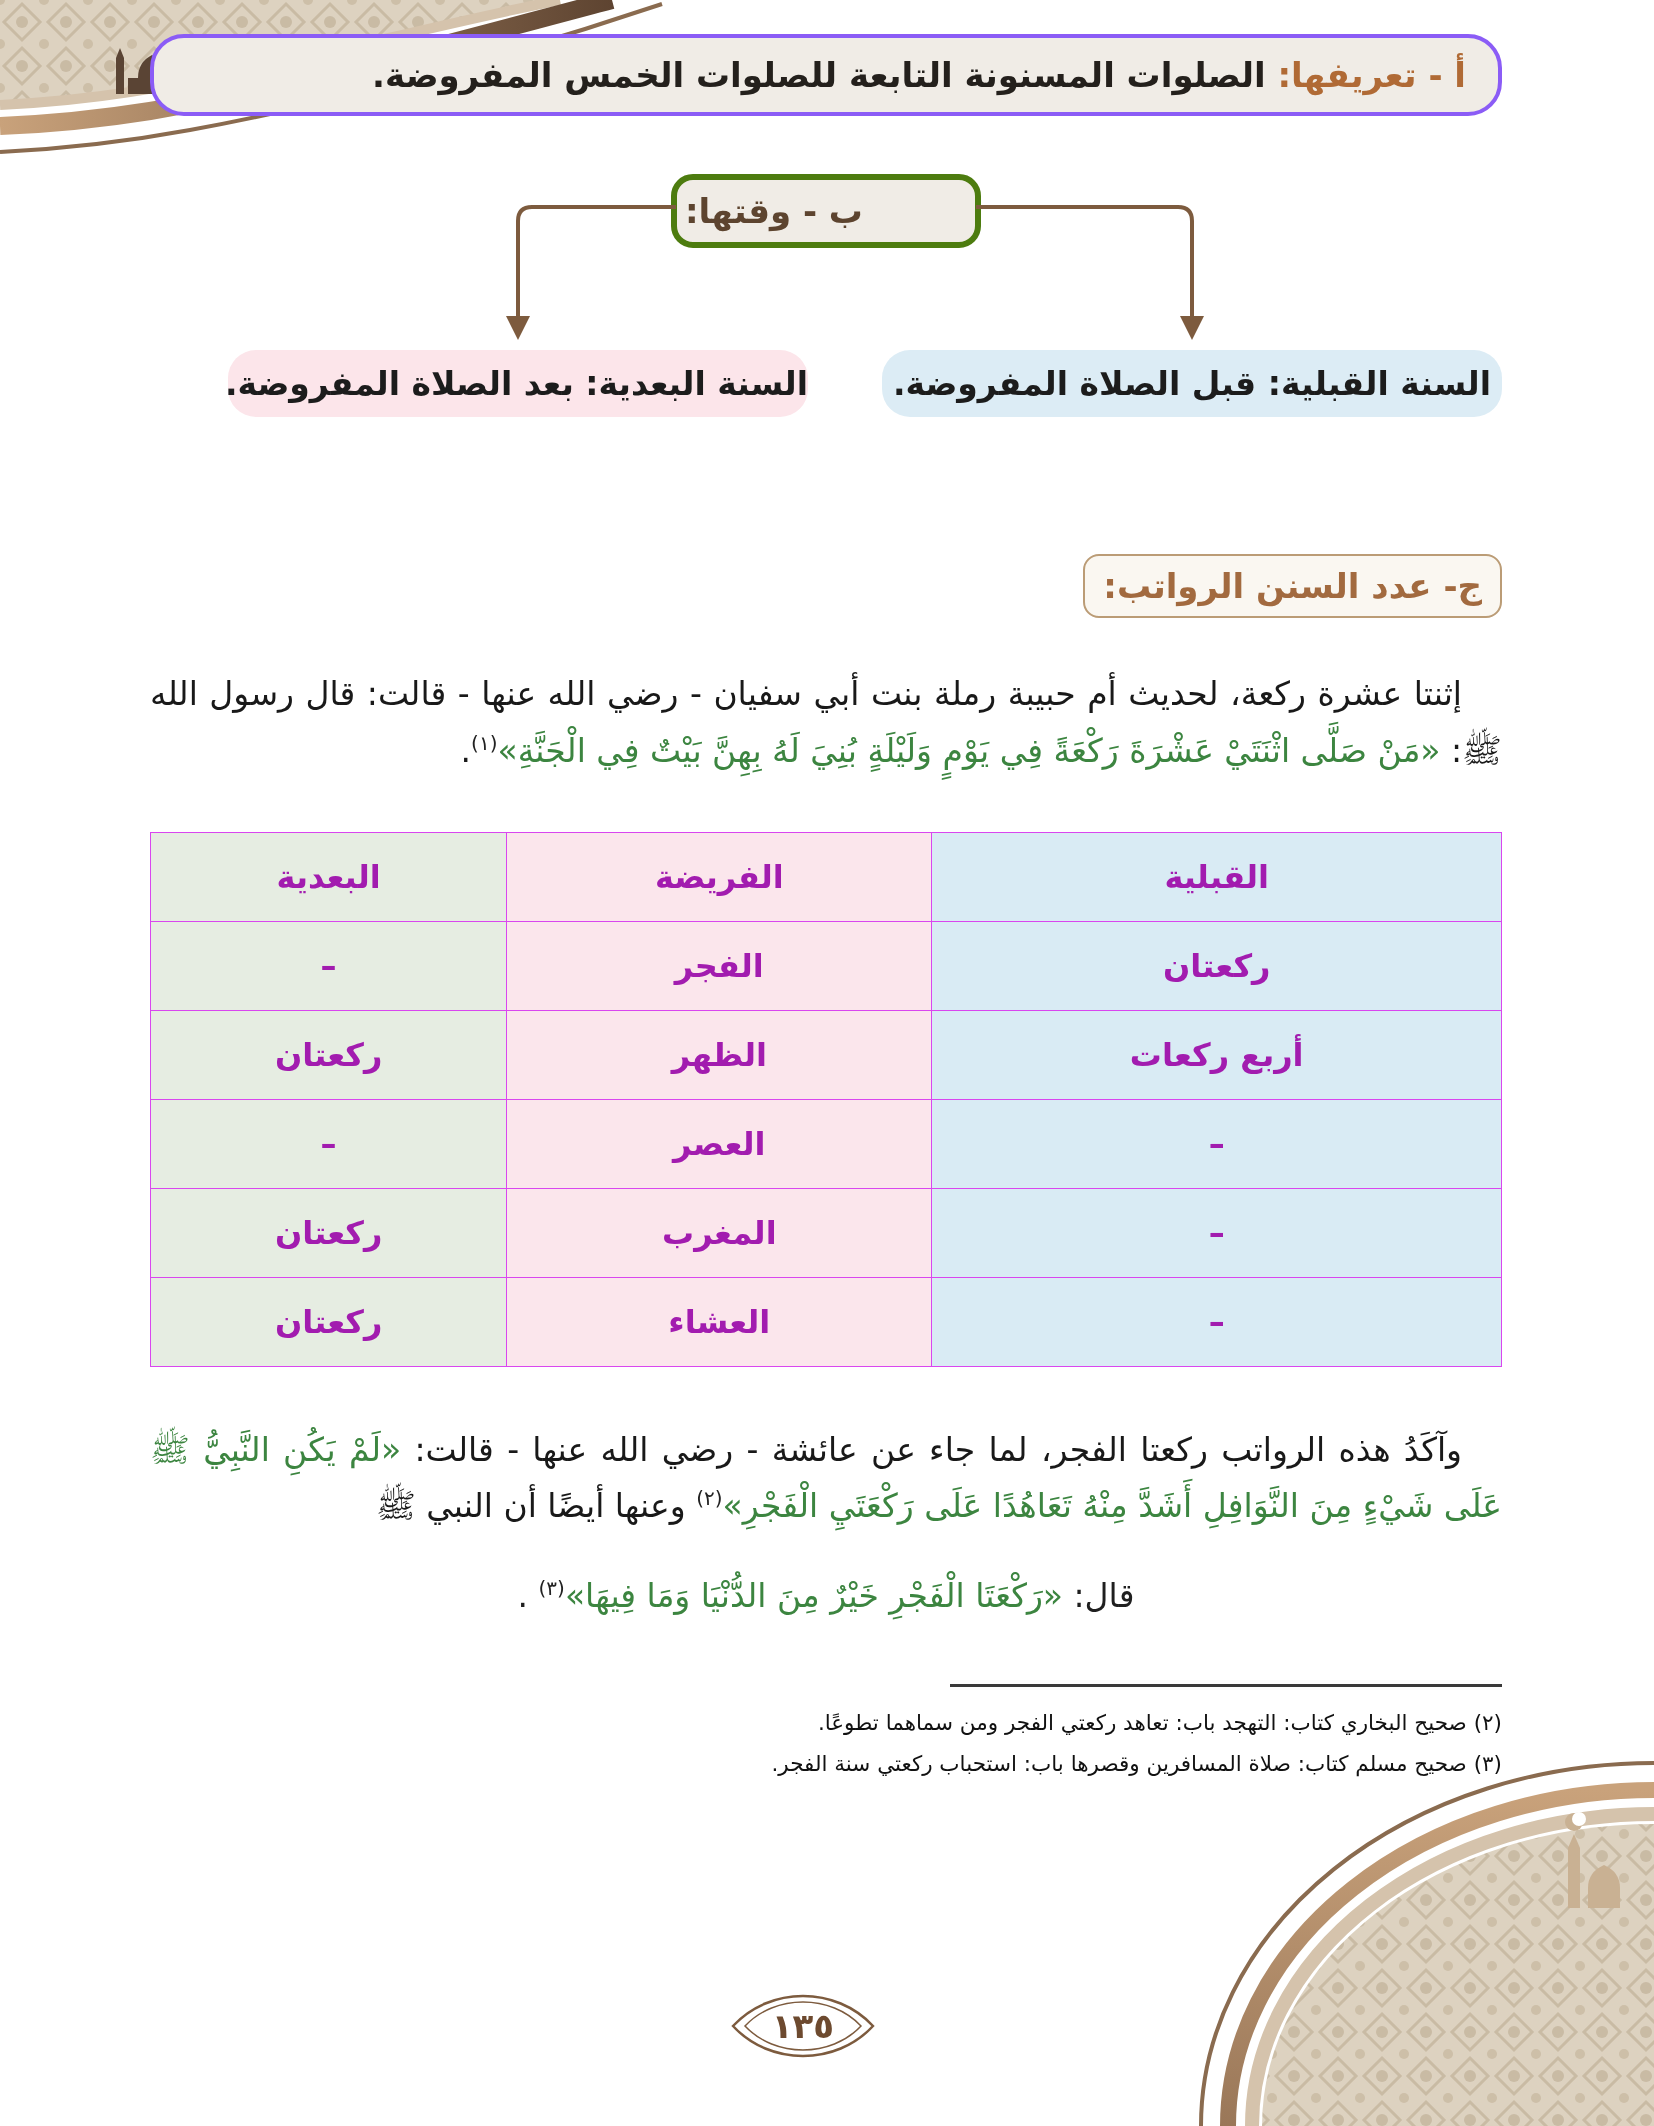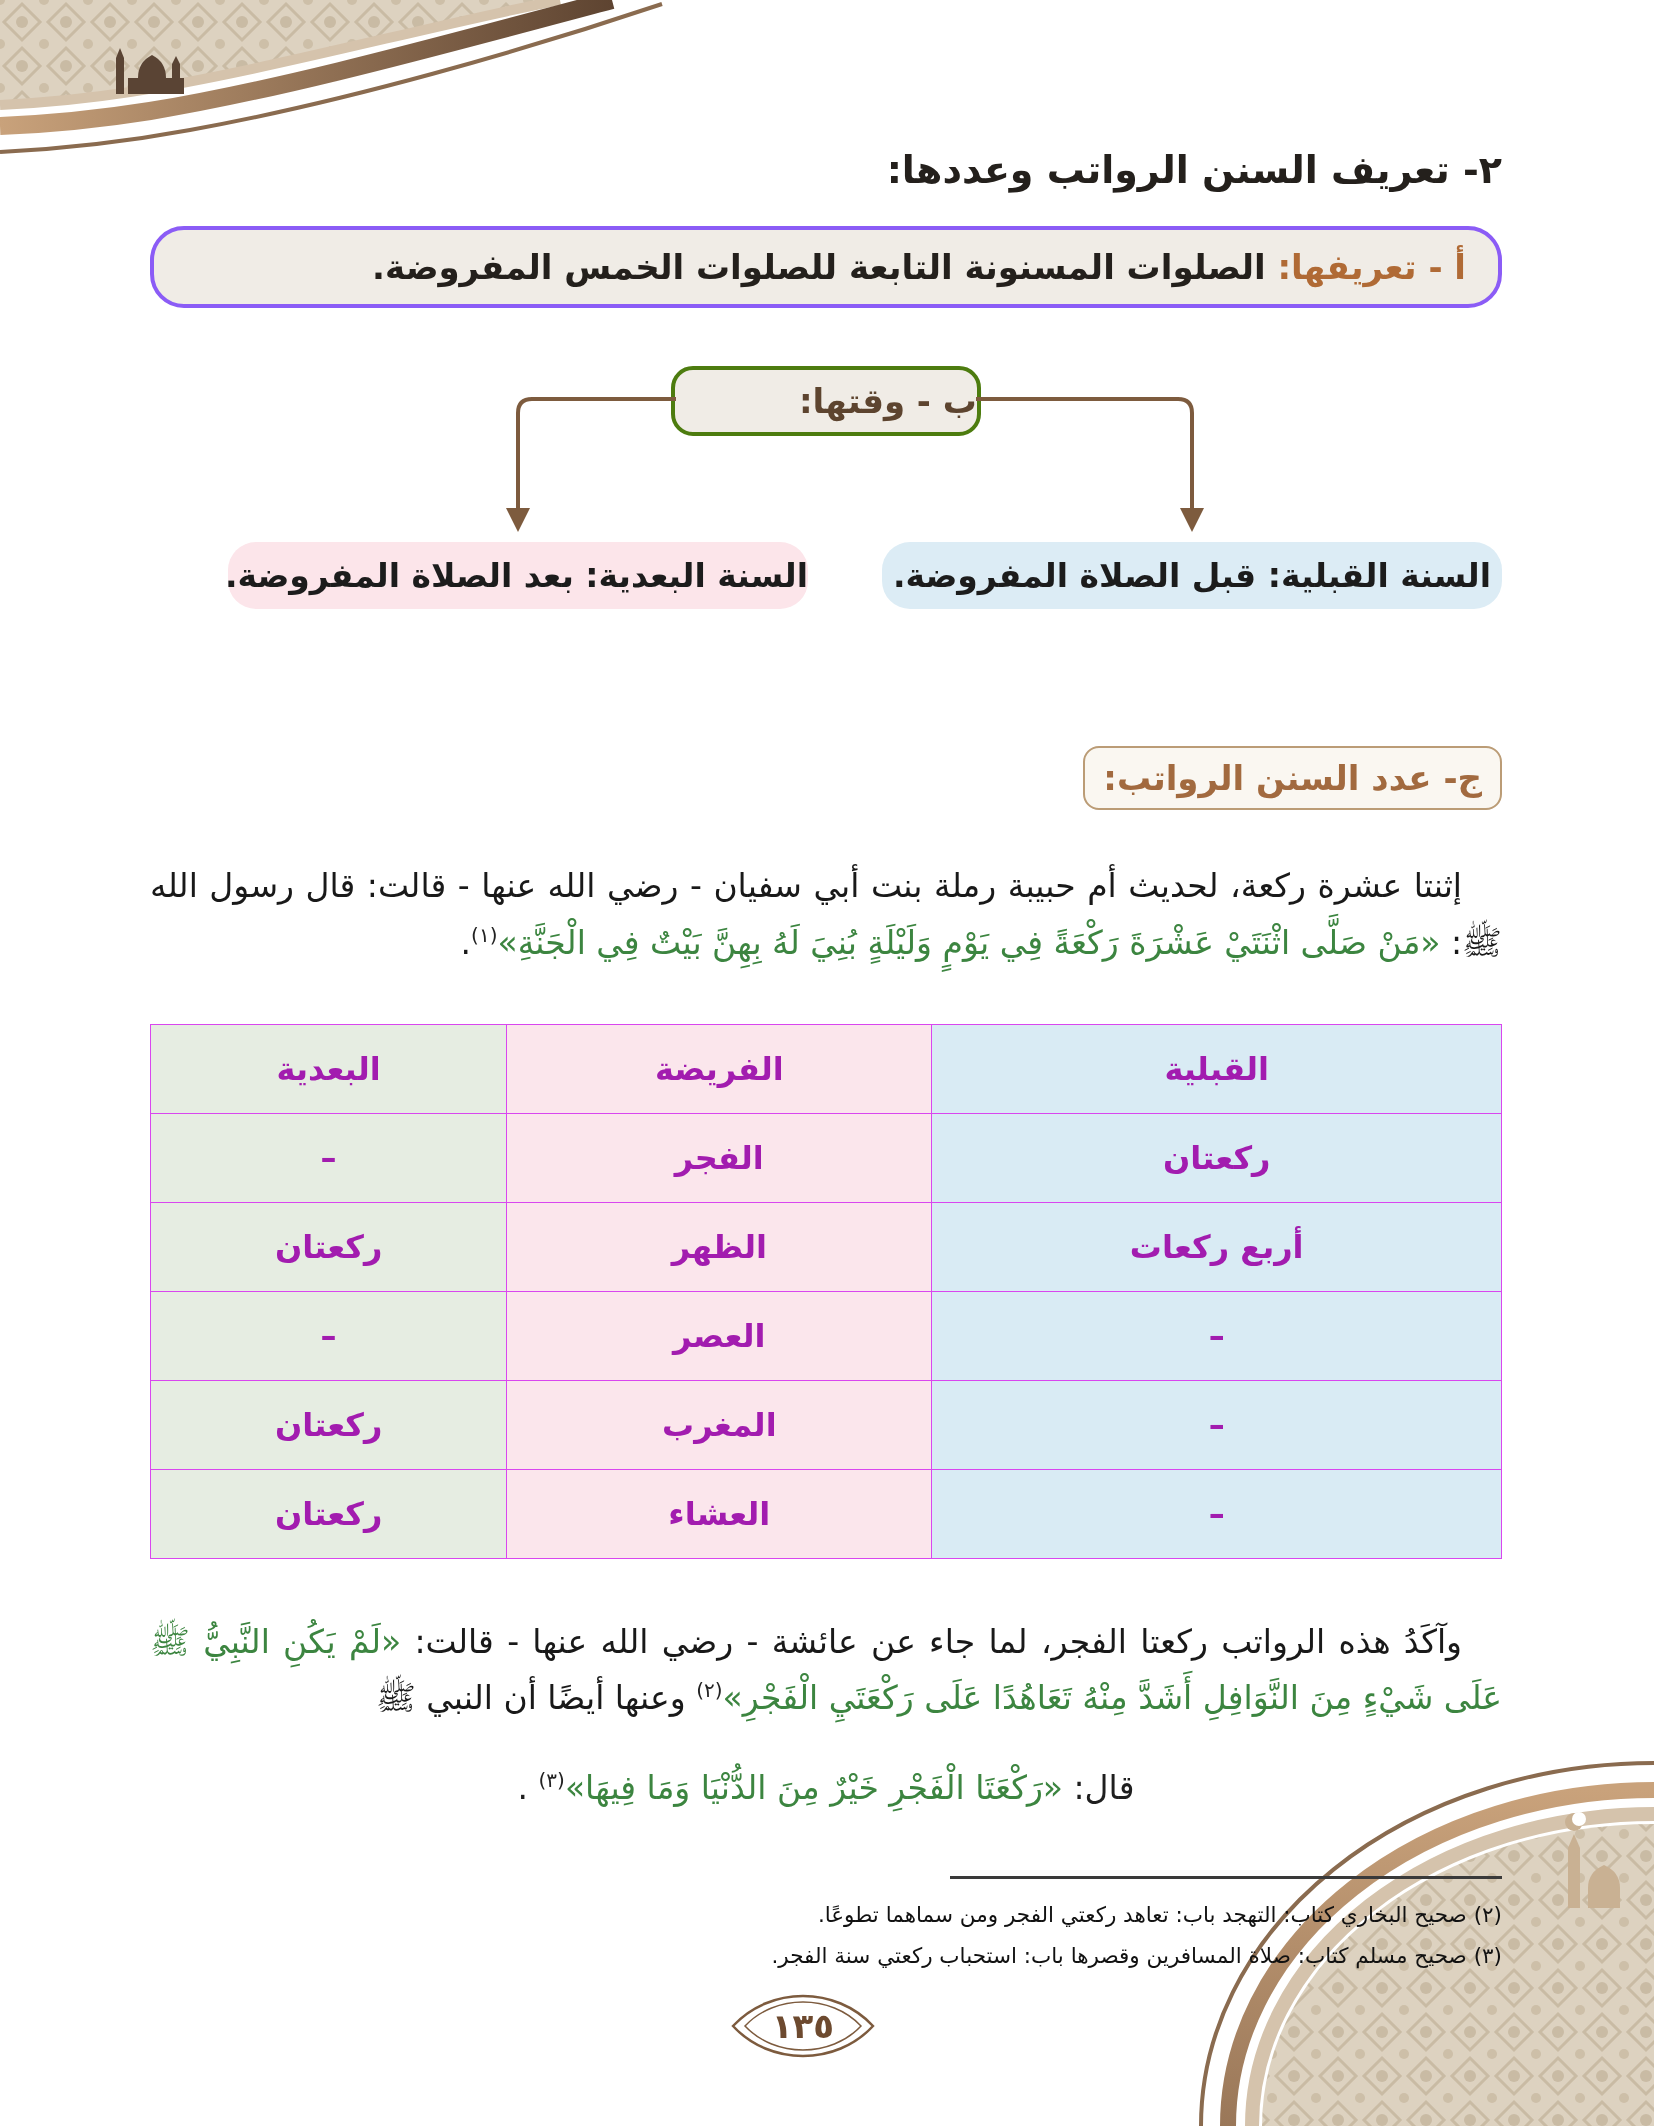--- a/index.html
+++ b/index.html
@@ -16,23 +16,23 @@
 
   .def-box {
     margin-top:34px; background:#f0ece6; border:4px solid #8b5cf6;
     border-radius:34px; padding:17px 32px; font-size:34px; font-weight:bold; color:#24201c;
   }
   .def-label { color:#b06a35; }
 
   .flow { position:relative; margin-top:58px; height:330px; }
   .box-b {
     position:absolute; top:0; left:50%; transform:translateX(-50%);
-    width:310px; text-align:right;
-    background:#f0ece6; border:4px solid #4d7c0f; border-radius:22px;
-    padding:11px 0; font-size:34px; font-weight:bold; color:#5d442f; white-space:nowrap;
+    width:310px; text-align:left;
+    background:#f0ece6; border:6px solid #4d7c0f; border-radius:22px;
+    padding:11px 8px; font-size:34px; font-weight:bold; color:#5d442f; white-space:nowrap;
   }
   .flow-svg { position:absolute; top:30px; left:0; }
   .flow-row { position:absolute; top:176px; left:78px; right:0; display:flex; justify-content:space-between; }
   .result-box {
     border-radius:28px; padding:14px 0; text-align:center;
     font-size:33px; font-weight:bold; color:#1c1c1c; white-space:nowrap;
   }
   .result-box.blue { background:#dcecf5; width:620px; }
   .result-box.pink { background:#fce5ea; width:580px; }
 
@@ -110,21 +110,20 @@
     <g fill="#c9b193" transform="translate(376,66)">
       <circle cx="14" cy="10" r="9"></circle>
       <circle cx="19" cy="7" r="7" fill="#ffffff"></circle>
       <path d="M8,96 V36 L14,22 L20,36 V96 Z"></path>
       <path d="M28,96 V76 Q28,60 44,53 Q60,60 60,76 V96 Z"></path>
     </g>
   </svg>
 
   <div class="content">
 
-    <h1 class="heading">٢- تعريف السنن الرواتب وعددها:</h1>
 
     <div class="def-box">
       <span class="def-label">أ - تعريفها:</span>
       <span>الصلوات المسنونة التابعة للصلوات الخمس المفروضة.</span>
     </div>
 
     <div class="flow">
       <div class="box-b">ب - وقتها:</div>
 
       <svg class="flow-svg" width="1352" height="150" viewBox="0 0 1352 150">

